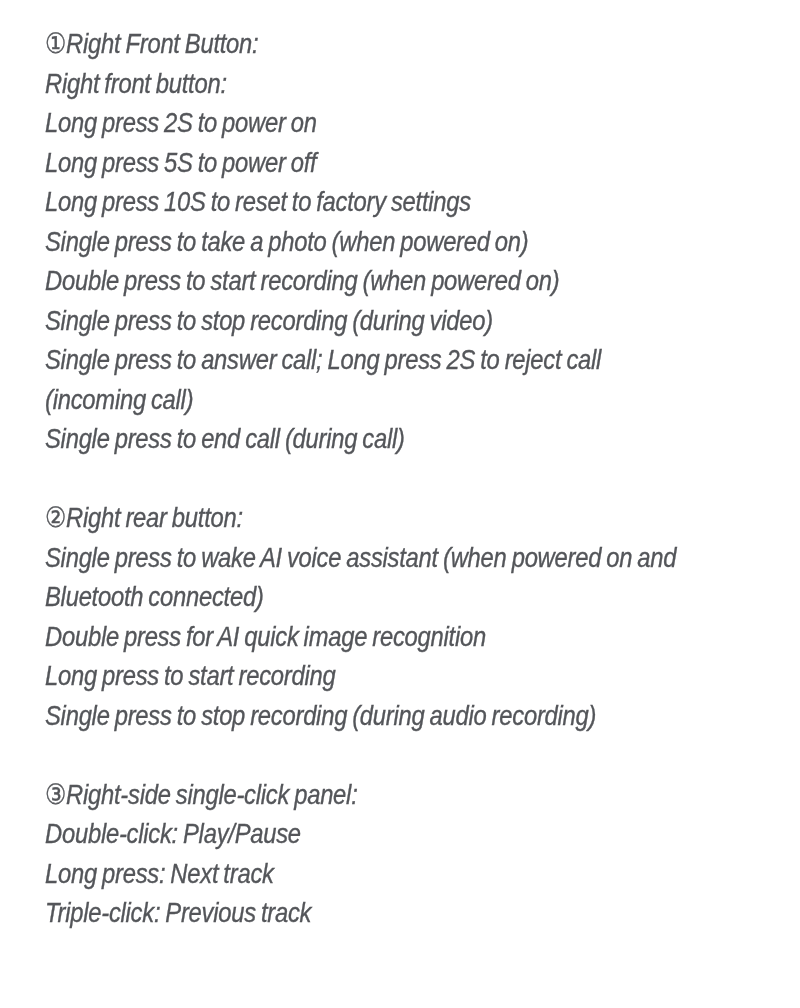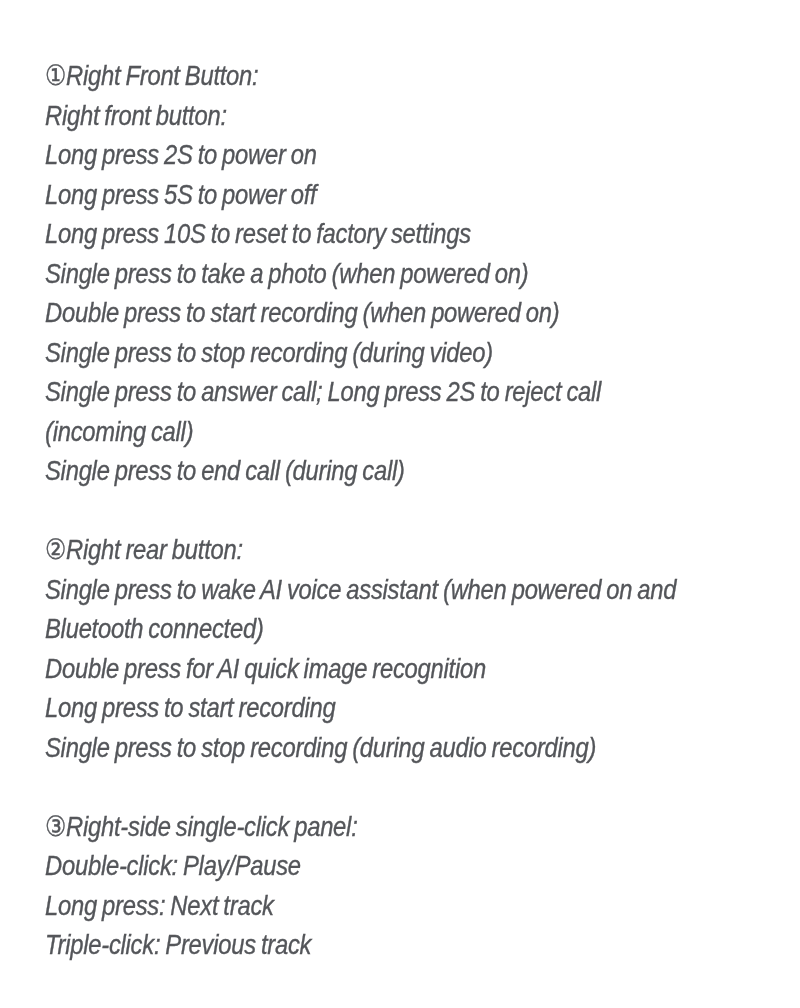--- a/index.html
+++ b/index.html
@@ -8,21 +8,20 @@
     background: #ffffff;
   }
   body {
     width: 800px;
     height: 1008px;
     overflow: hidden;
     font-family: "Liberation Sans", "DejaVu Sans", sans-serif;
   }
   .doc {
     padding: 24px 0 0 45px;
-    margin-top: 32px;
   }
   .scale-wrap {
     transform: scaleX(0.85);
     transform-origin: left top;
   }
   .line {
     font-style: italic;
     font-size: 28px;
     line-height: 39.5px;
     color: #54565a;

